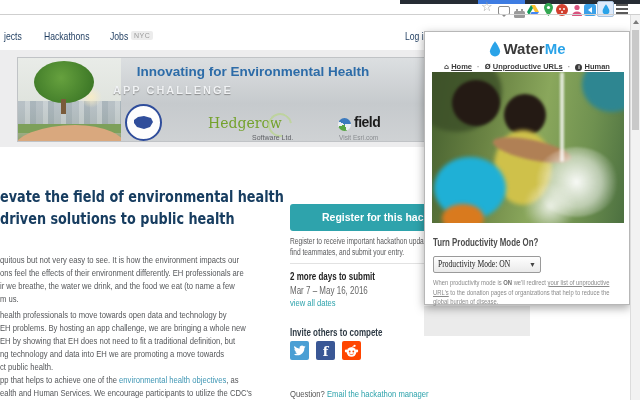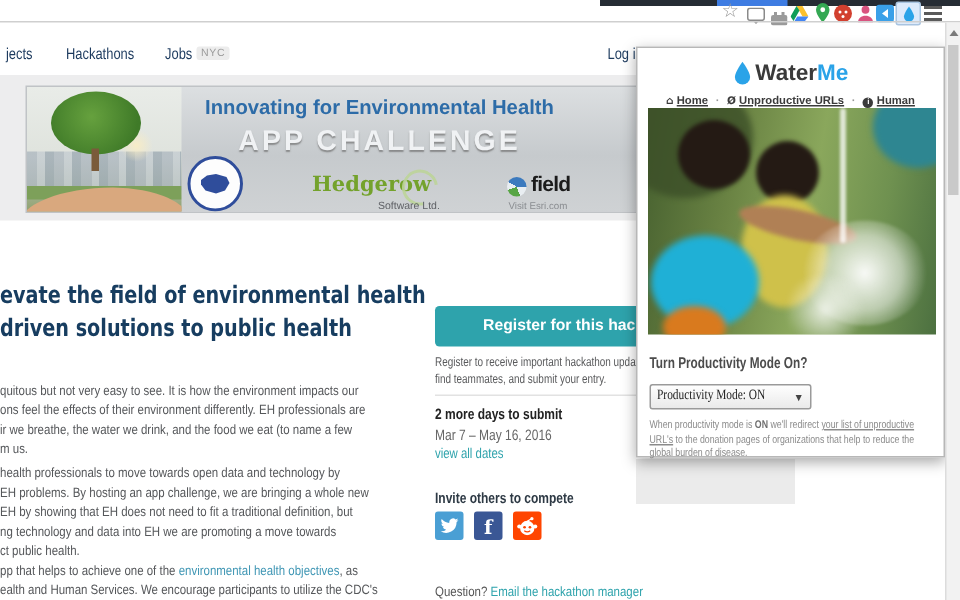--- a/index.html
+++ b/index.html
@@ -28,38 +28,38 @@
   .nyc-badge{position:absolute;left:131px;top:31px;background:#ececec;color:#9a9a9a;
              font-size:7px;padding:1px 3px;border-radius:2px;letter-spacing:.5px;}
 
   
   .banner-panel{left:0;top:50px;width:640px;height:97px;background:#ededee;}
   .banner{left:17px;top:57px;width:625px;height:85px;overflow:hidden;
           background:linear-gradient(180deg,#dcdfe1 0%,#c6cacd 55%,#cfd2d4 100%);
           border:1px solid #c0c3c6;box-sizing:border-box;}
   .banner-title{position:absolute;left:95px;top:6px;width:280px;text-align:center;
                 font-weight:bold;font-size:13.5px;color:#2d6ca8;}
-  .banner-sub{position:absolute;left:95px;top:26px;width:280px;text-align:center;
-              font-weight:bold;font-size:19px;color:#f0f2f4;letter-spacing:2px;
+  .banner-sub{position:absolute;left:95px;top:26px;width:280px;
+              font-weight:bold;font-size:11px;color:#f0f2f4;letter-spacing:2px;
               text-shadow:0 1px 1px rgba(110,110,110,.7);}
   .photo{position:absolute;left:0;top:0;width:103px;height:85px;overflow:hidden;
          background:linear-gradient(180deg,#e9ece8 0%,#dfe3dd 55%,#a8b497 80%,#8ba06b 100%);}
   .city{position:absolute;left:0;bottom:16px;width:103px;height:26px;opacity:.8;
         background:repeating-linear-gradient(90deg,#aeb8c0 0 7px,#c4ccd1 7px 12px,#9daab3 12px 18px);}
   .grass{position:absolute;left:0;bottom:10px;width:103px;height:9px;background:#7da05a;}
   .tree{position:absolute;left:16px;top:3px;width:60px;height:42px;border-radius:50%;
         background:radial-gradient(circle at 45% 40%,#66a13e 0%,#3f7a28 75%);}
   .trunk{position:absolute;left:43px;top:41px;width:5px;height:15px;background:#7a5b3a;}
   .hand{position:absolute;left:-6px;bottom:-8px;width:115px;height:26px;background:#d9a87e;
         border-radius:55% 45% 0 0 / 100% 90% 0 0;}
   .glow{position:absolute;left:62px;top:28px;width:22px;height:22px;border-radius:50%;
         background:radial-gradient(circle,#f7ecc7 0%,rgba(247,236,199,0) 70%);}
   .neha{position:absolute;left:107px;top:46px;width:33px;height:33px;border-radius:50%;
         background:#fdfdfd;border:2px solid #2f4d9b;display:flex;align-items:center;justify-content:center;}
-  .hedgerow{position:absolute;left:190px;top:57px;font-size:14px;font-weight:bold;color:#74a22c;
+  .hedgerow{position:absolute;left:190px;top:57px;font-size:14px;font-weight:normal;color:#74a22c;
             font-family:"DejaVu Serif",serif;}
   .swirl{position:absolute;left:250px;top:55px;width:20px;height:20px;border:2.5px solid #bdd49a;
          border-right-color:transparent;border-radius:50%;transform:rotate(35deg);opacity:.9;}
   .hedgerow-sub{position:absolute;left:234px;top:76px;font-size:7px;color:#5f6166;}
   .esri-globe{position:absolute;left:320px;top:60px;width:13px;height:13px;border-radius:50%;
               background:conic-gradient(#3c7abe 0 90deg,#e9eef2 90deg 160deg,#57a544 160deg 250deg,#e9eef2 250deg 300deg,#3c7abe 300deg 360deg);}
   .esri-text{position:absolute;left:336px;top:56px;font-size:14px;font-weight:bold;color:#1b1b1b;letter-spacing:-.5px;}
   .esri-sub{position:absolute;left:321px;top:76px;font-size:6.5px;color:#8a8d91;}
 
   

